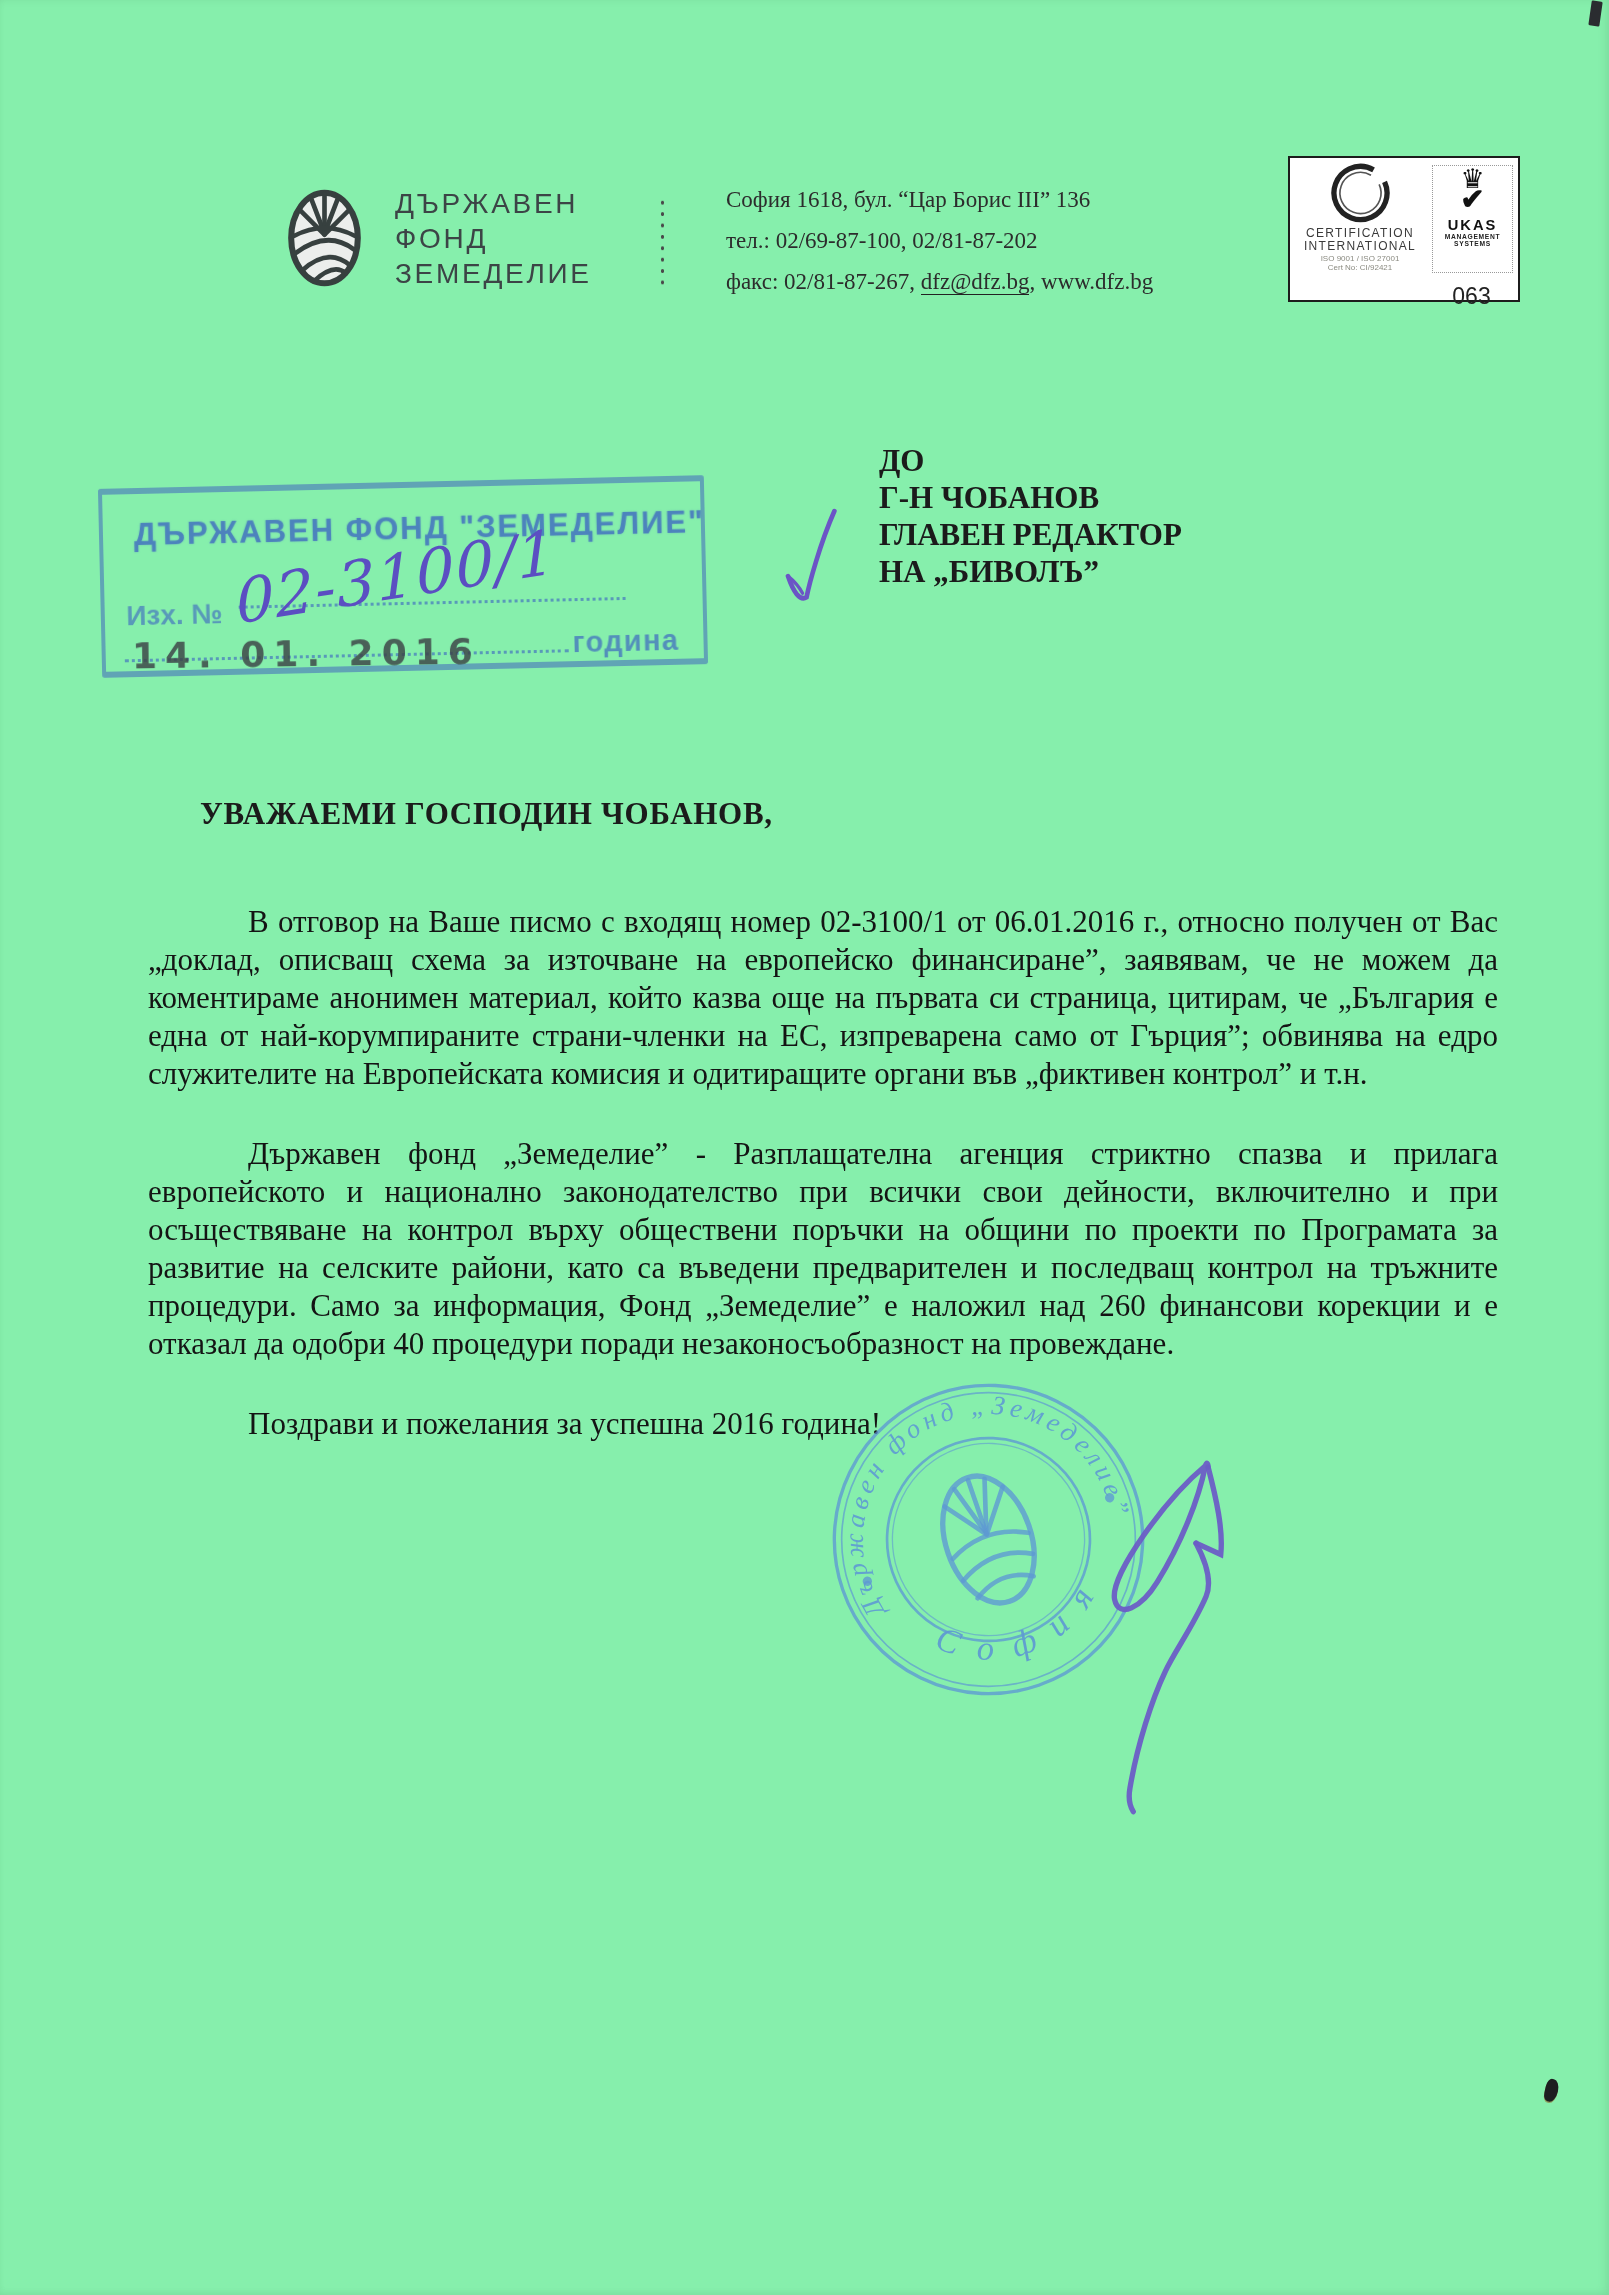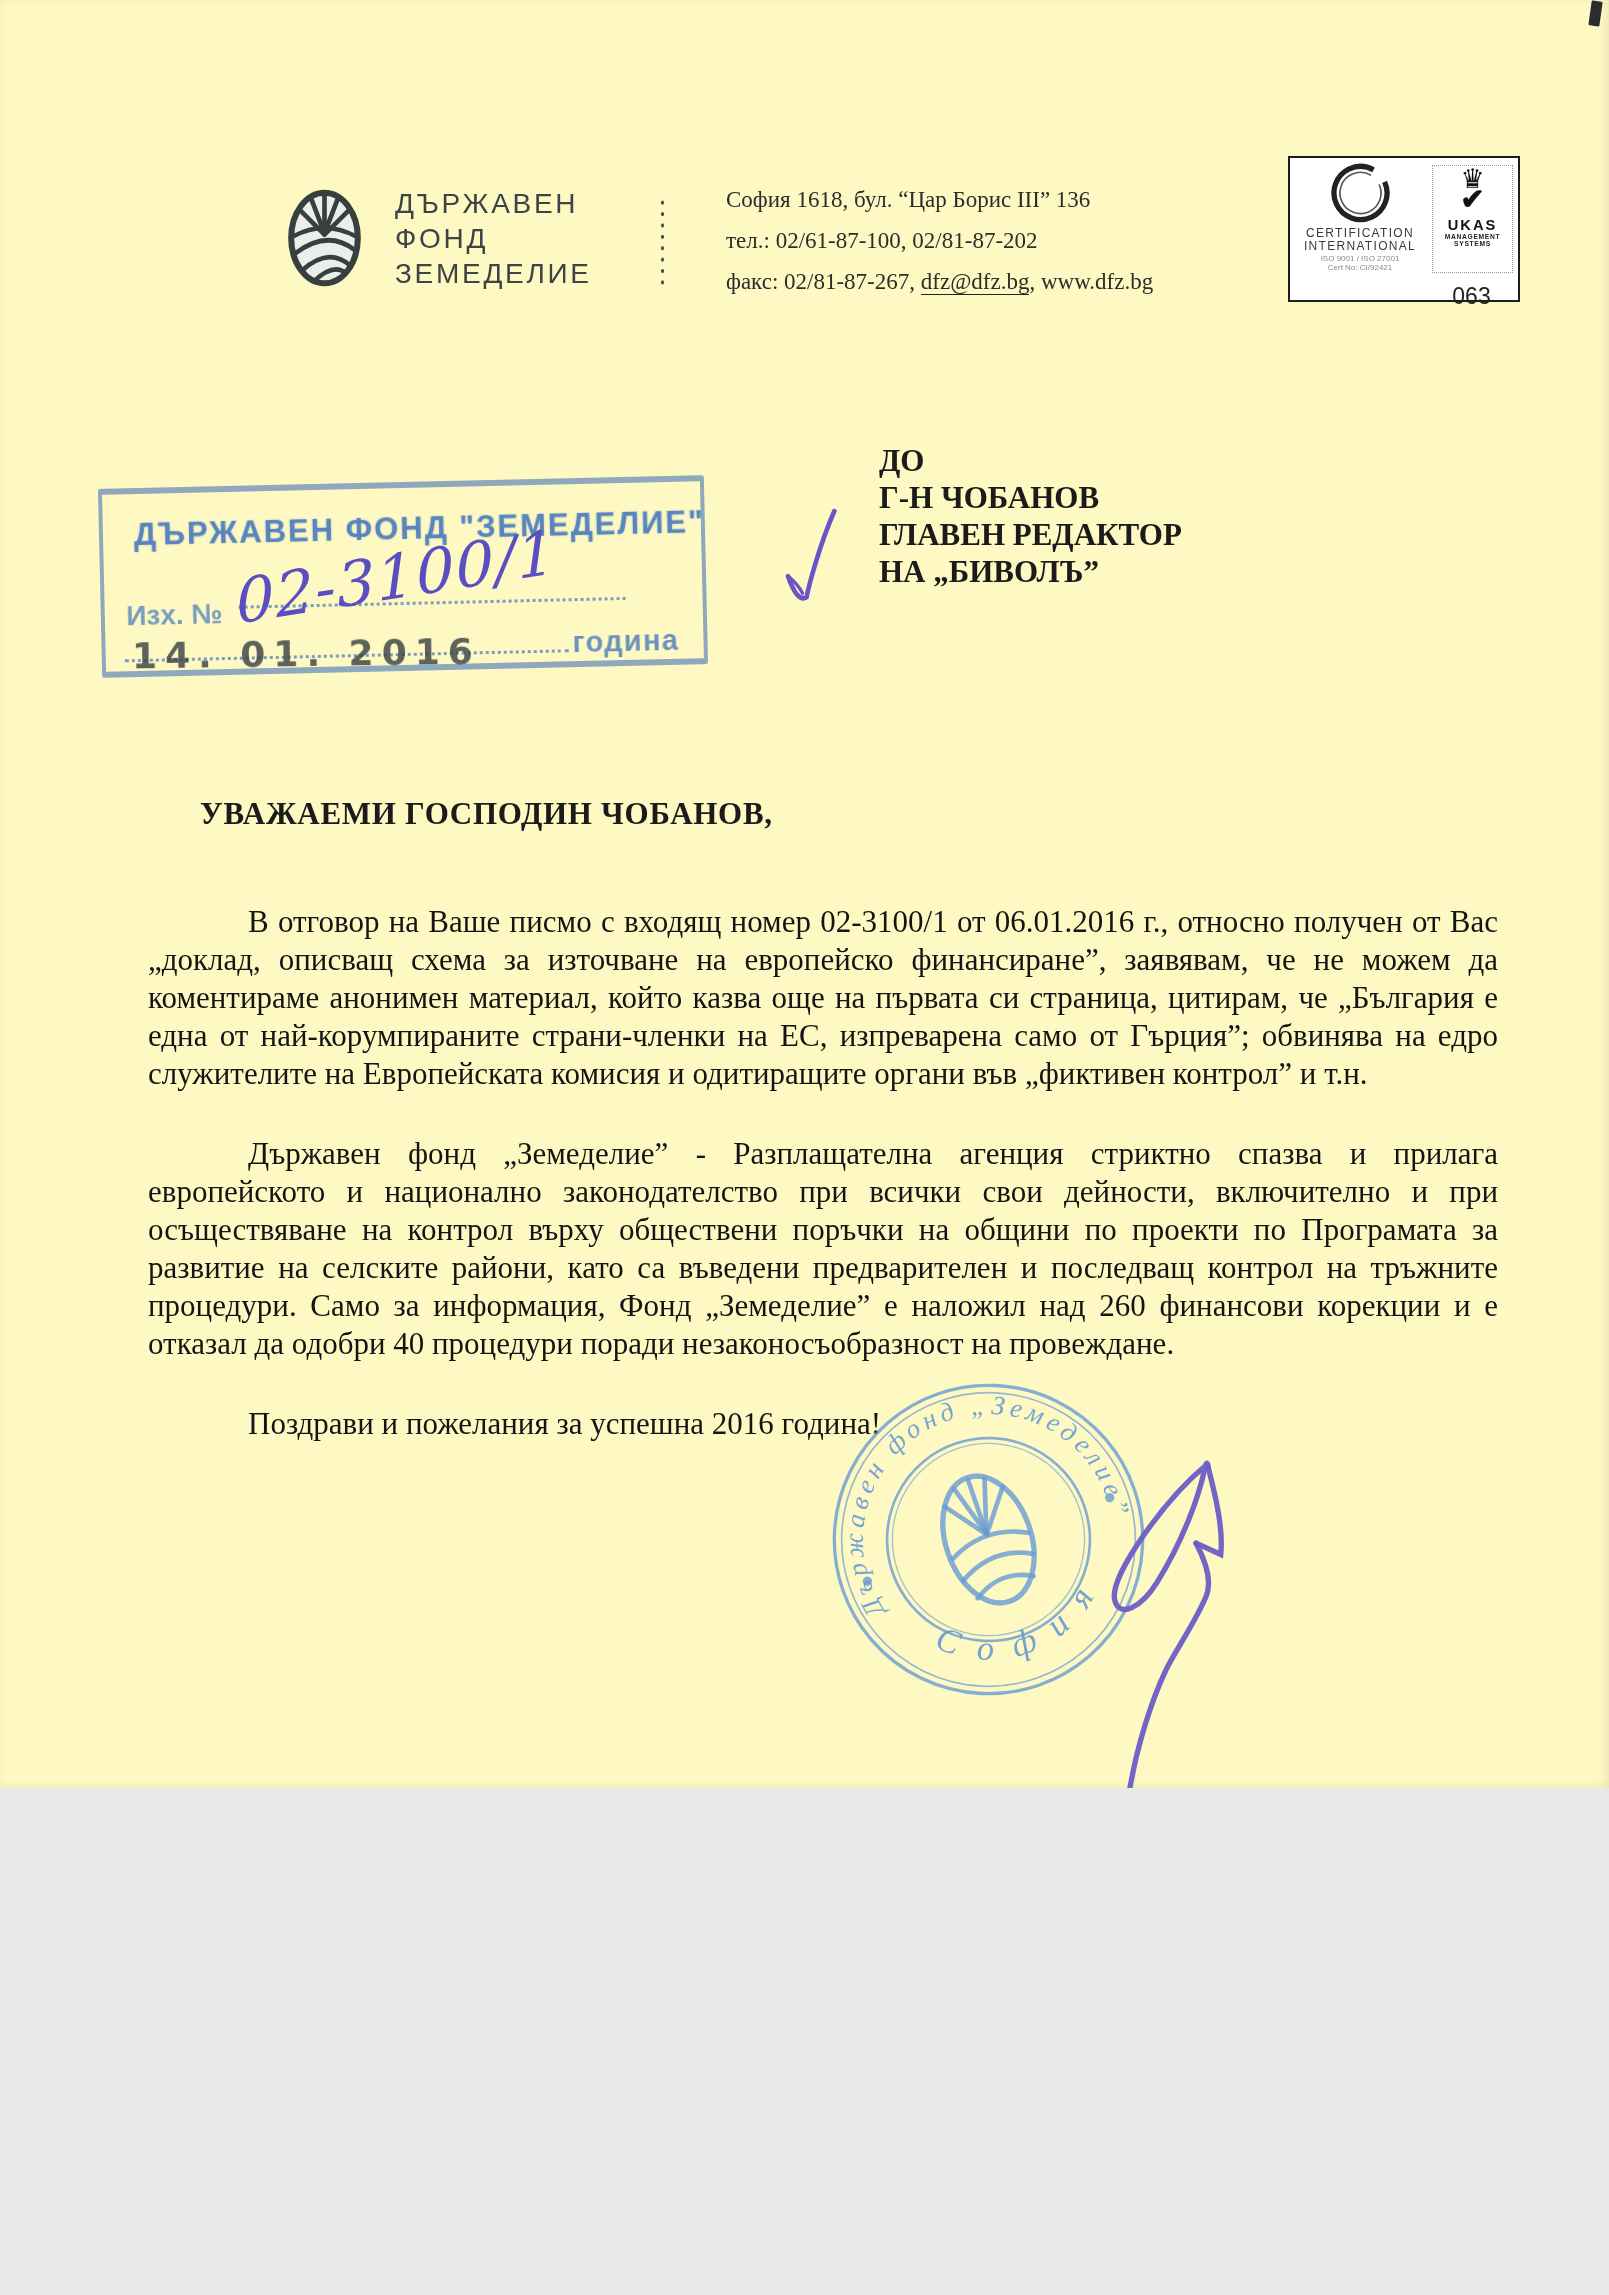--- a/index.html
+++ b/index.html
@@ -1,16 +1,16 @@
 <!DOCTYPE html>
 <html style="font-size:10.7px"><head>
 <meta charset="utf-8">
 <style>
   html,body{margin:0;padding:0;background:#e9e9e9;}
-  .page{position:relative;width:1609px;height:1788px;background:#fef9c3;overflow:hidden;
+  .page{position:relative;width:1609px;height:2295px;background:#86efac;overflow:hidden;
         font-family:"Liberation Serif",serif;color:#1b1b1b;
         box-shadow:inset -4px 0 9.4px rgba(0,0,0,0.06), inset 0 -2.7px 6.7px rgba(0,0,0,0.03);}
   .abs{position:absolute;}
 
   
   .org-name{left:395px;top:186px;font-family:"Liberation Sans",sans-serif;
             font-size:28px;line-height:35px;letter-spacing:2.7px;color:#3c4446;font-weight:400;}
   .dots-sep{left:660px;top:197px;width:5.3px;height:94px;
             background-image:radial-gradient(circle,#4a4a4a 1.6px,transparent 2px);
             background-size:5.3px 11.4px;background-repeat:repeat-y;}
@@ -90,21 +90,21 @@
   <div class="abs org-name">
     <div>ДЪРЖАВЕН</div>
     <div>ФОНД</div>
     <div>ЗЕМЕДЕЛИЕ</div>
   </div>
 
   <div class="abs dots-sep"></div>
 
   <div class="abs addr">
     <div>София 1618, бул. “Цар Борис III” 136</div>
-    <div>тел.: 02/61-87-100, 02/81-87-202</div>
+    <div>тел.: 02/69-87-100, 02/81-87-202</div>
     <div><span>факс: 02/81-87-267, </span><span class="email">dfz@dfz.bg</span><span>, www.dfz.bg</span></div>
   </div>
 
   <div class="abs certbox">
     <div class="ci-col">
       <svg width="73" height="64" viewBox="0 0 110 96">
         <g transform="rotate(-25 55 48)">
           <circle cx="55" cy="48" r="40" fill="none" stroke="#222" stroke-width="8" stroke-dasharray="225 26"></circle>
           <circle cx="55" cy="48" r="31" fill="none" stroke="#555" stroke-width="2.5" stroke-dasharray="175 20"></circle>
         </g>

